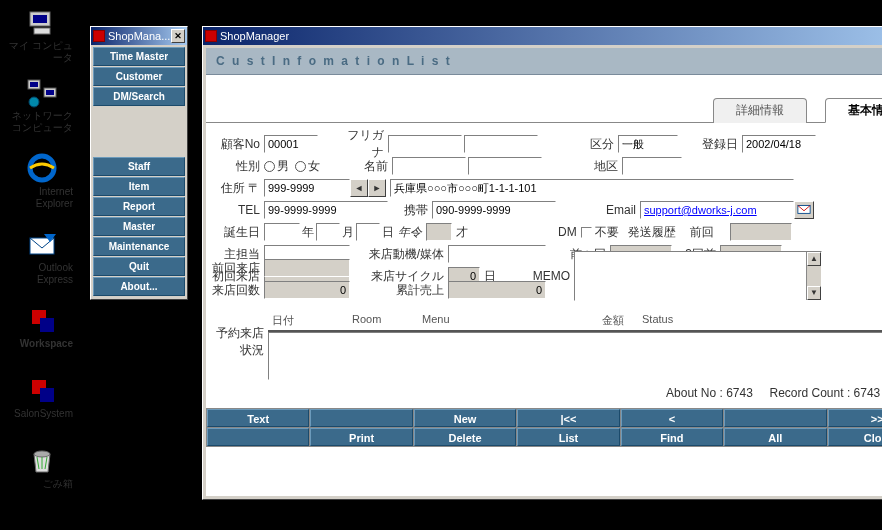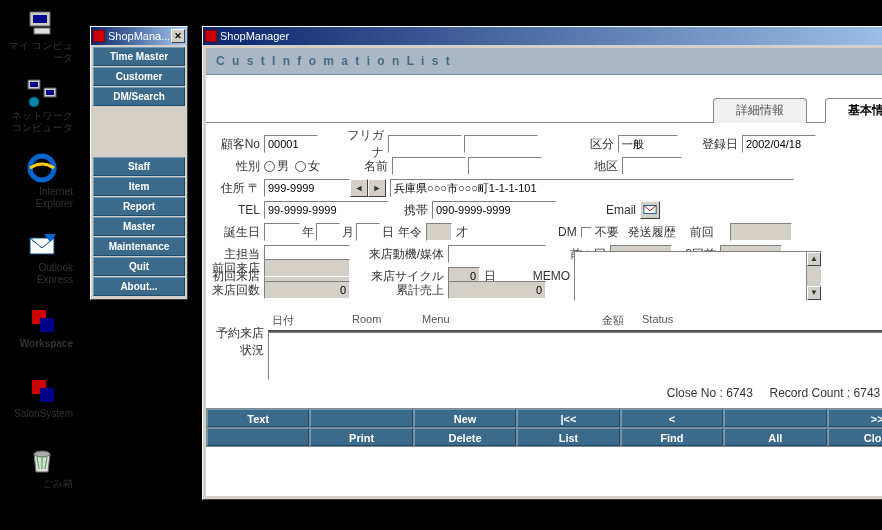--- a/index.html
+++ b/index.html
@@ -374,35 +374,38 @@
         <div class="sunken" style="width:404px;">兵庫県○○○市○○○町1-1-1-101</div>
       </div>
 
       <div class="row">
         <div class="lbl c1">TEL</div>
         <div class="sunken" style="width:124px;">99-9999-9999</div>
         <div class="lbl" style="width:44px;">携帯</div>
         <div class="sunken" style="width:124px;">090-9999-9999</div>
         <div style="width:48px;"></div>
         <div class="lbl" style="width:36px;">Email</div>
+        <div class="sunken" style="width:154px;">
+            <a class="link">support@dworks-j.com</a>
+          </div>
         <div class="btn3d" style="width:20px;"><svg viewBox="0 0 16 16" width="14" height="14">
               <rect x="1" y="4" width="14" height="9" fill="#fff" stroke="#048"></rect>
               <path d="M1 4 L8 10 L15 4" fill="none" stroke="#c00"></path>
             </svg></div>
       </div>
 
       <div class="row">
         <div class="lbl c1">誕生日</div>
         <div class="sunken" style="width:36px;"></div>
         <span style="padding:0 2px;">年</span>
         <div class="sunken" style="width:24px;"></div>
         <span style="padding:0 2px;">月</span>
         <div class="sunken" style="width:24px;"></div>
         <span style="padding:0 2px;">日</span>
-        <span style="padding:0 4px 0 2px;">年令</span>
+        <span style="padding:0 4px 0 2px;font-style:italic;">年令</span>
         <div class="sunken ro" style="width:26px;"></div>
         <span style="padding:0 4px;">才</span>
         <div style="width:86px;"></div>
         <span style="padding-right:4px;">DM</span>
         <span class="chk"></span>
         <span style="padding:0 3px;">不要</span>
         <span style="padding:0 6px;">発送履歴</span>
         <span style="padding:0 16px 0 8px;">前回</span>
         <div class="sunken ro" style="width:62px;"></div>
       </div>
@@ -464,21 +467,21 @@
           <div class="grid-body">
             <div class="grid-row"></div>
             <div class="grid-scroll">
               <div class="arr">▼</div>
             </div>
           </div>
         </div>
       </div>
 
       <div class="status-line">
-        <span>Close No :</span>
+        <span>About No :</span>
         <span>6743</span>
         &nbsp;&nbsp;&nbsp;
         <span>Record Count :</span>
         <span>6743</span> /
         <span>6742</span>
       </div>
     </div>
 
     <div class="bottom-bar">
       <div class="bb">Text</div>

